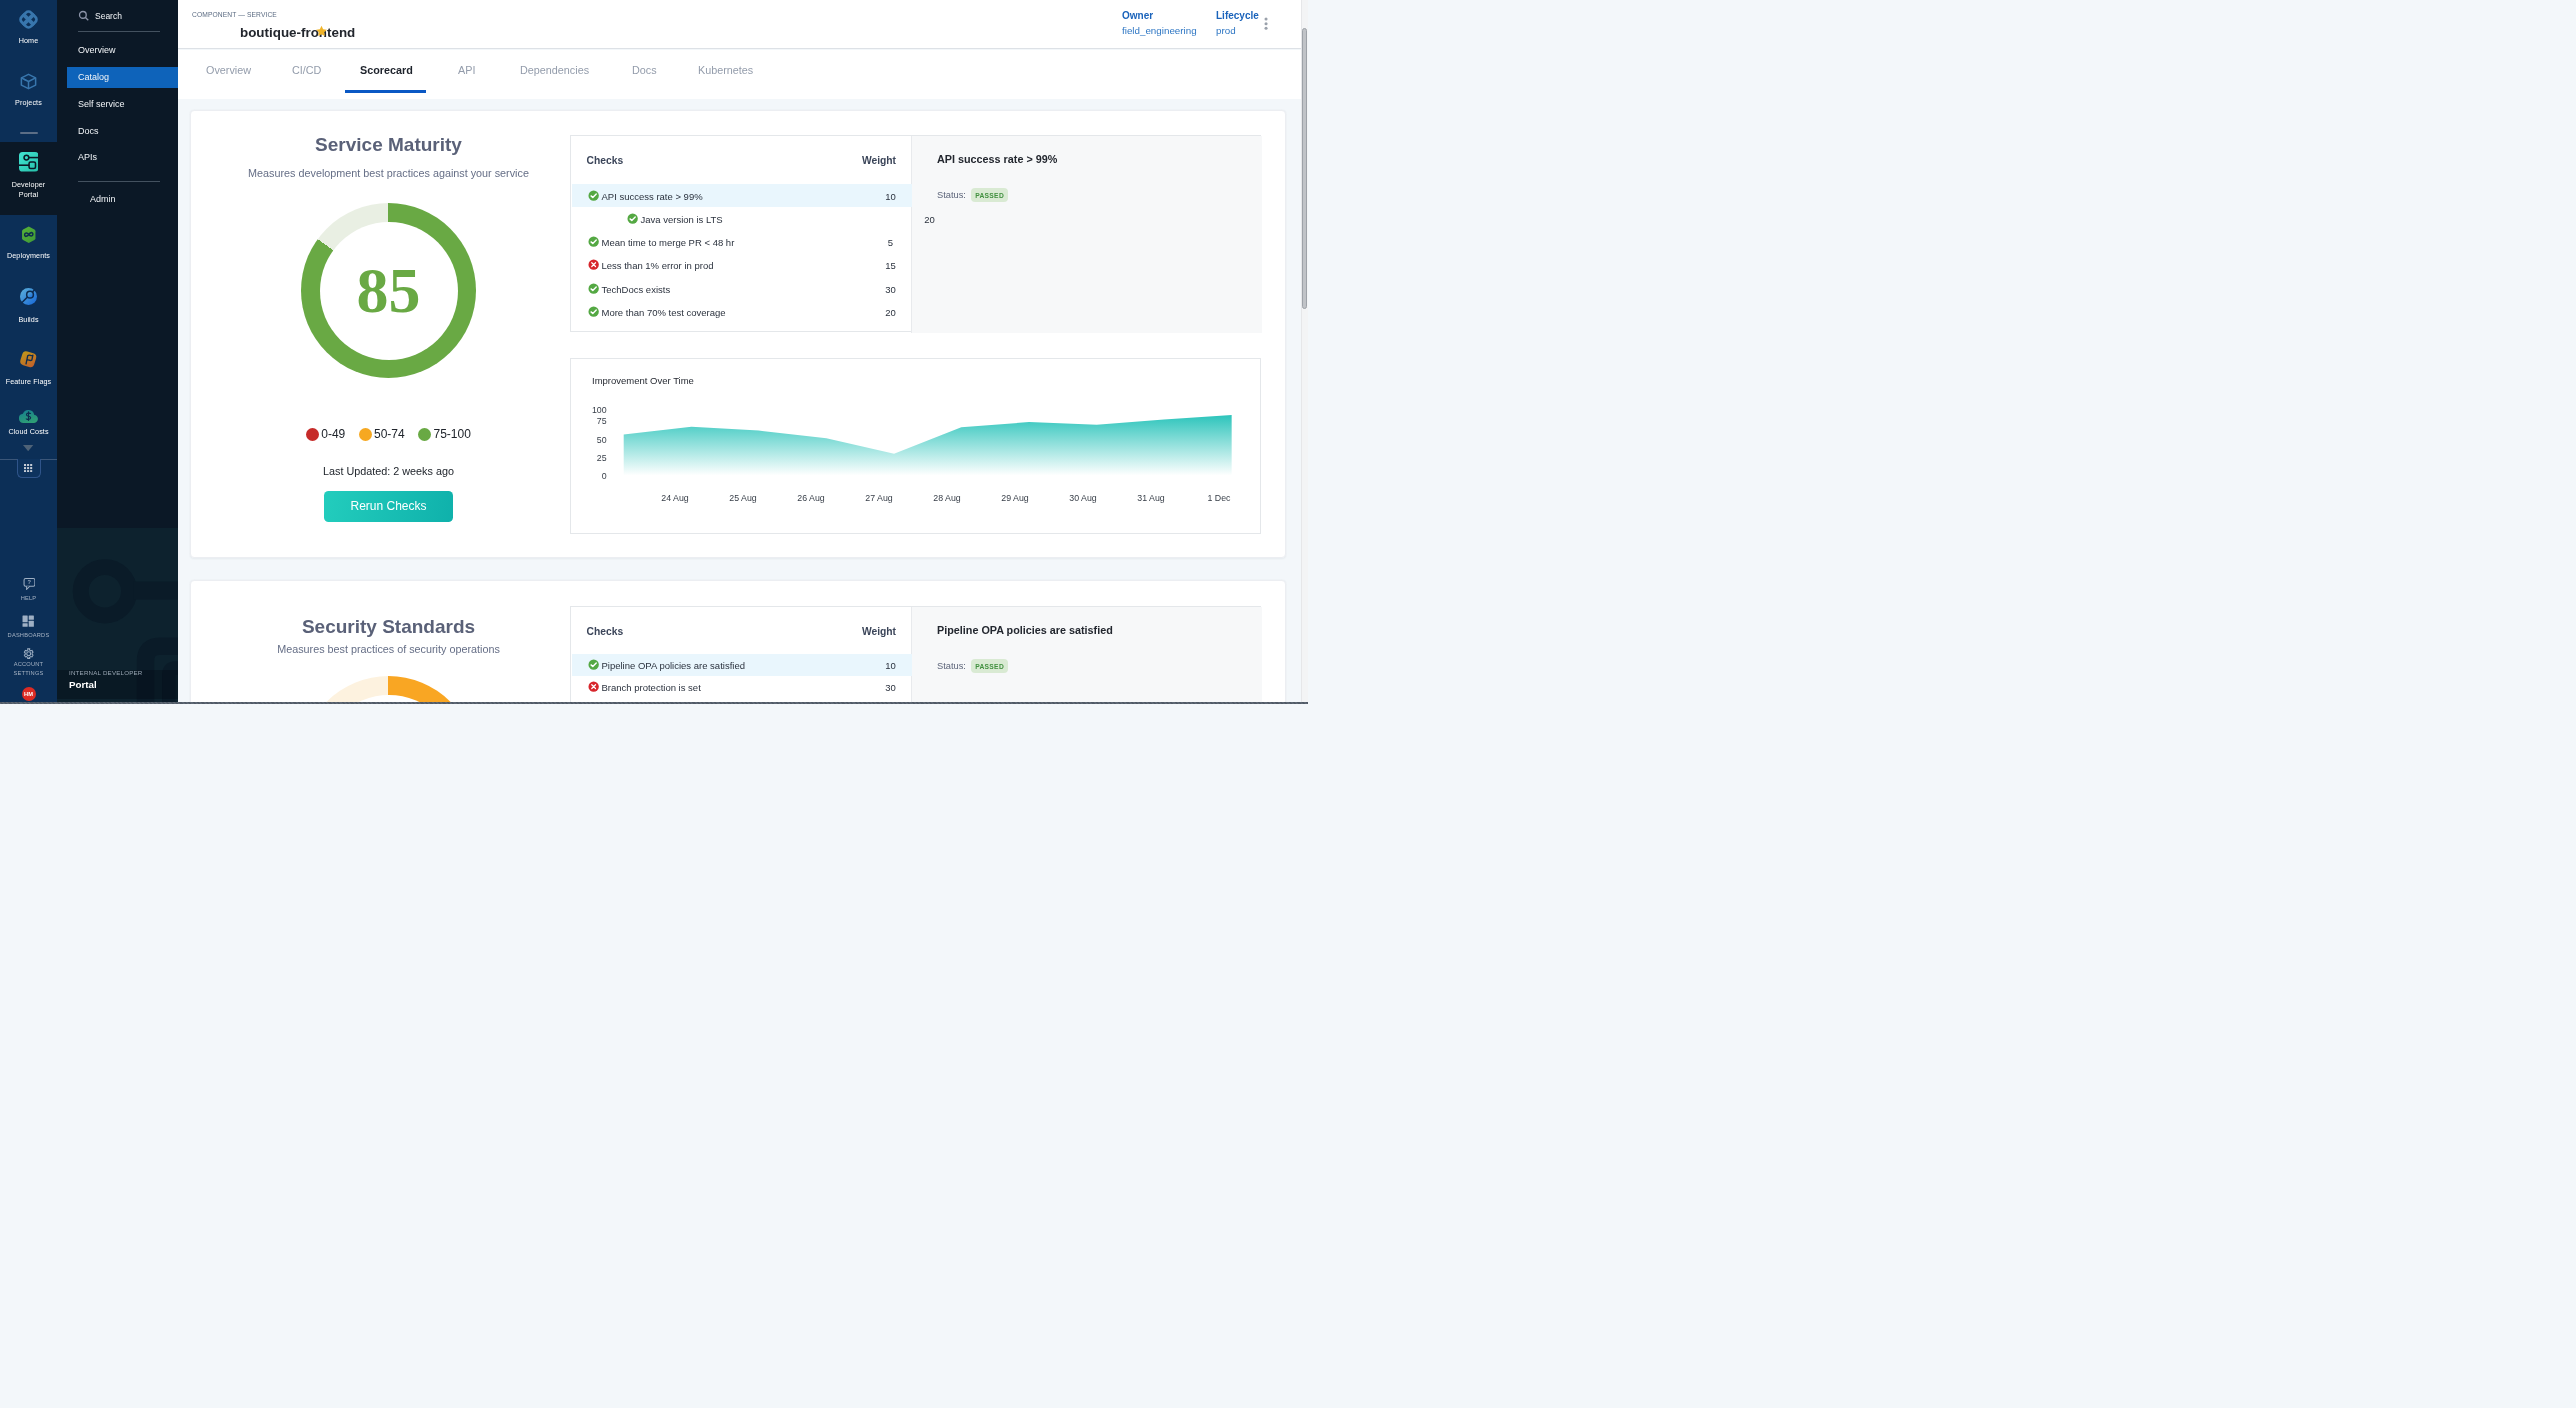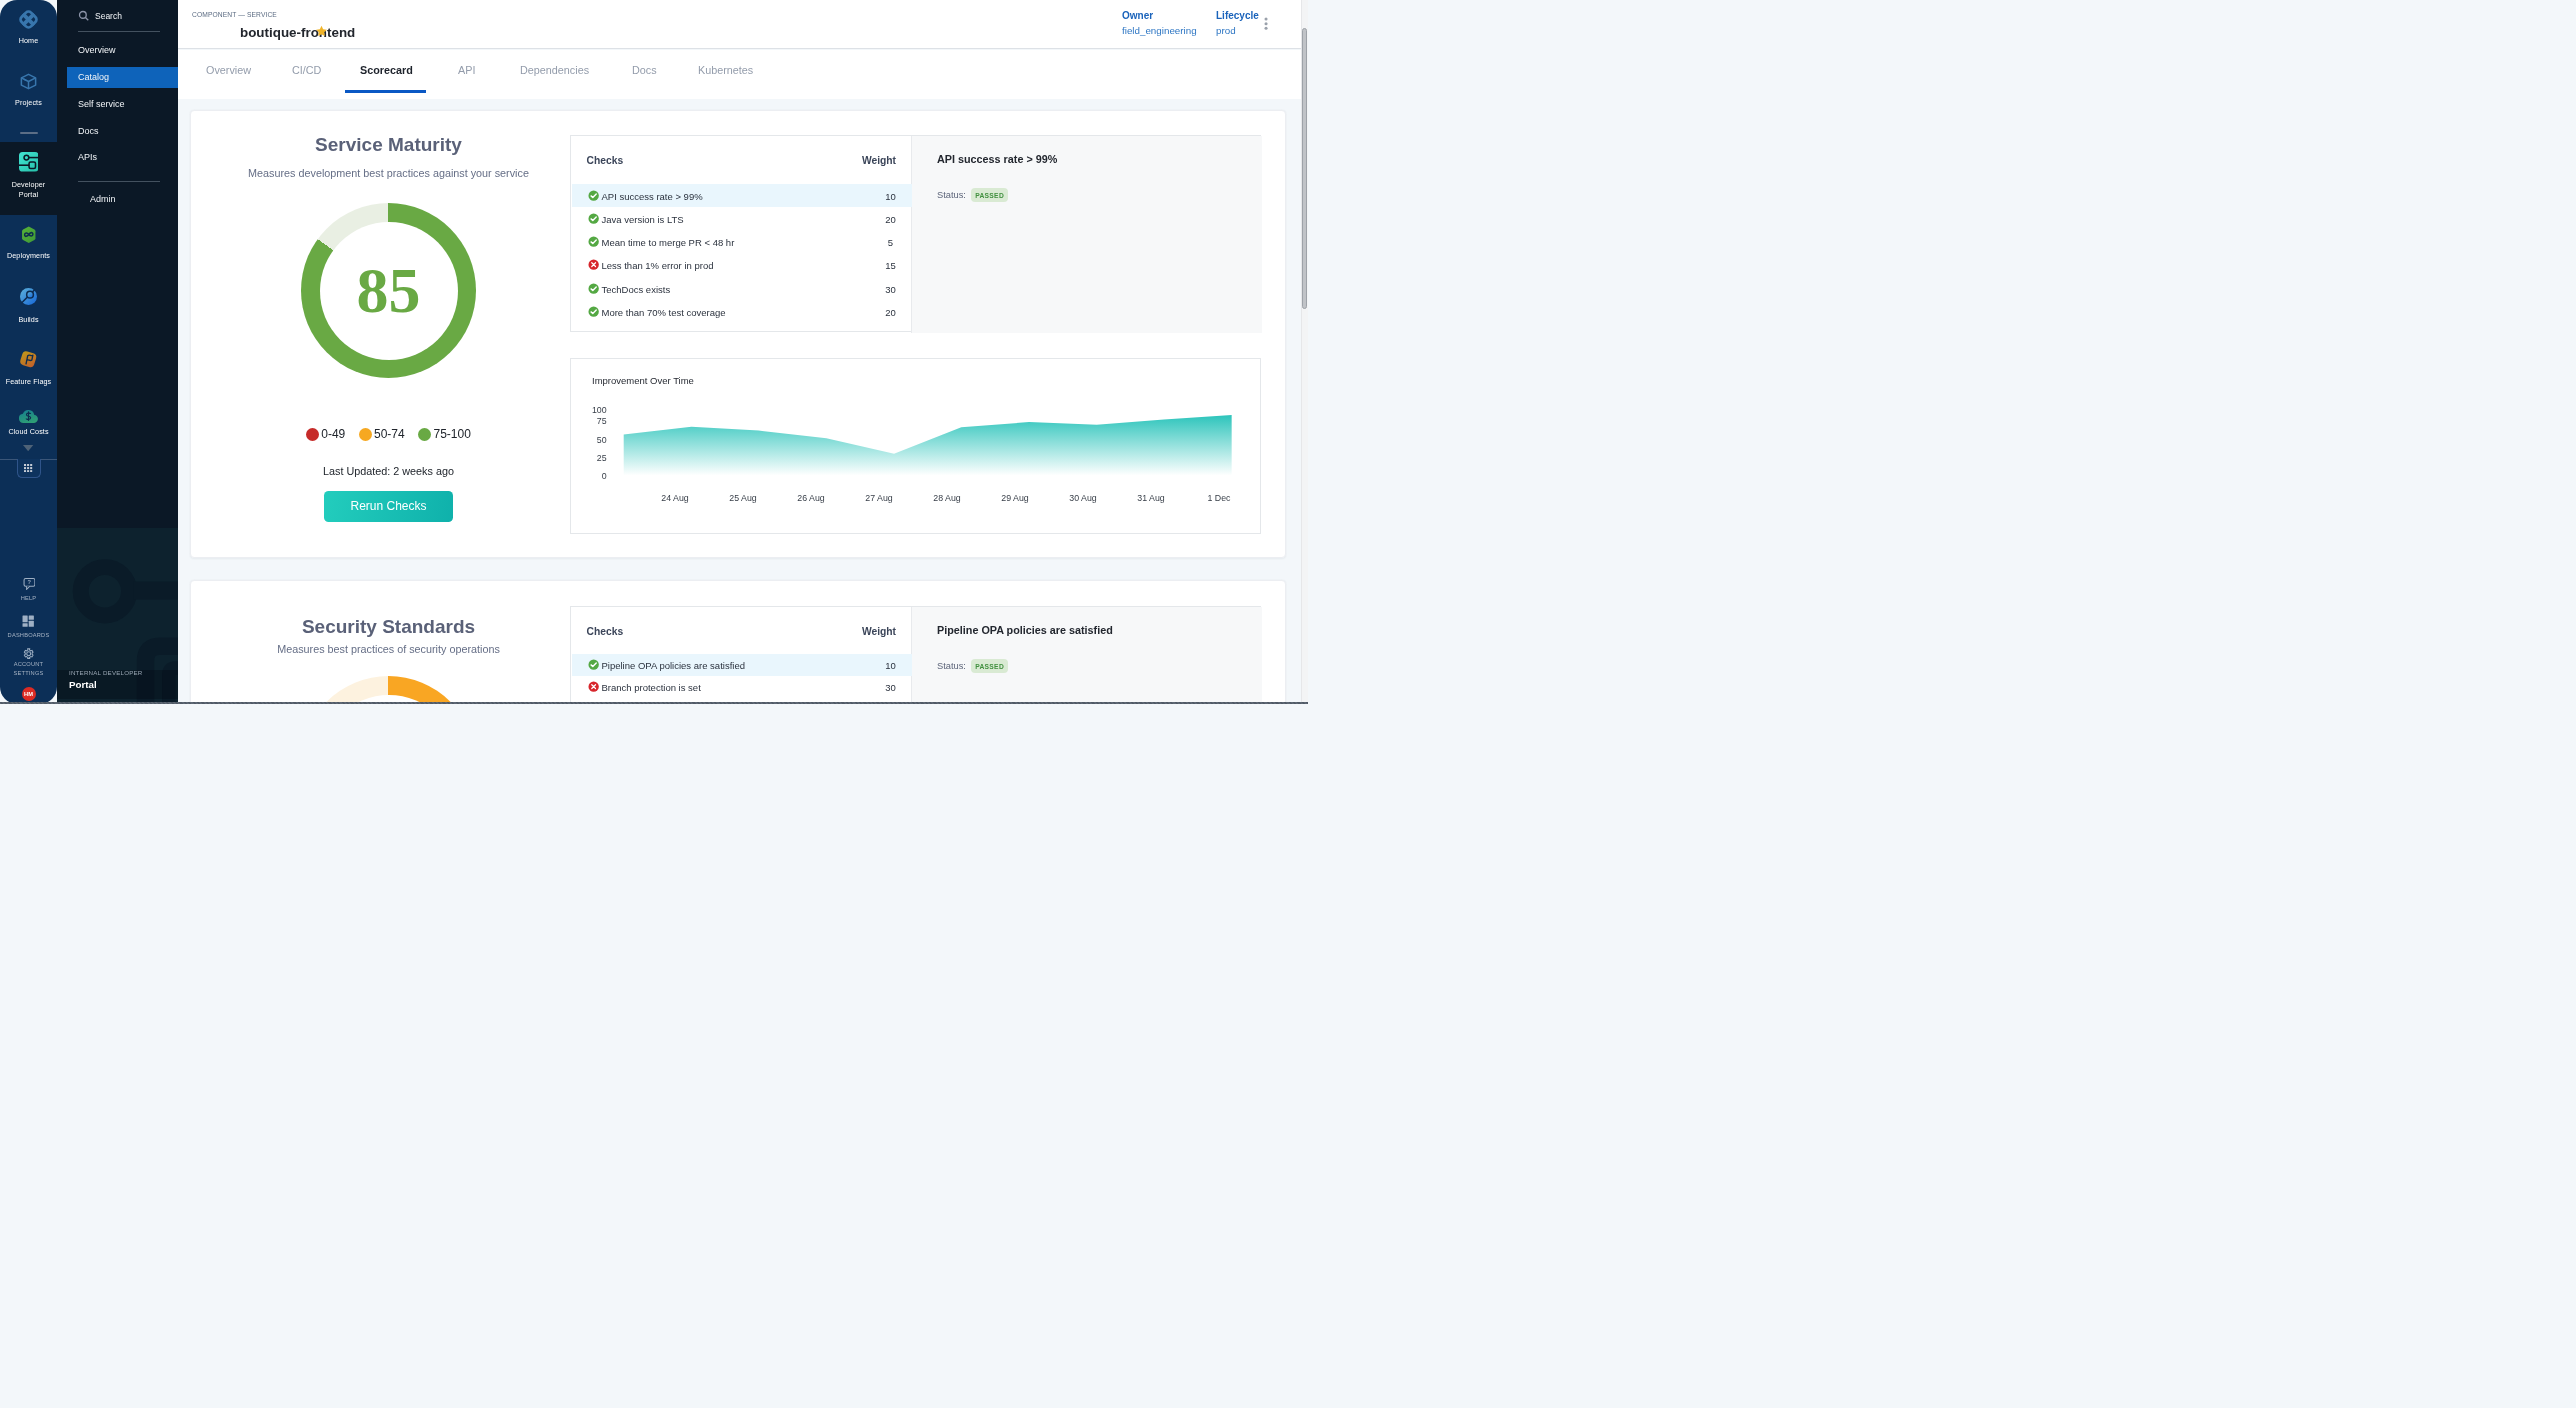--- a/index.html
+++ b/index.html
@@ -1,20 +1,20 @@
 <!DOCTYPE html>
 <html style="font-size:8.2px"><head>
 <meta charset="utf-8">
 <style>
   * { margin:0; padding:0; box-sizing:border-box; }
   html,body { width:1308px; height:704px; overflow:hidden; }
   body { font-family:"Liberation Sans", sans-serif; position:relative; background:#f3f7fa; }
 
   
-  #rail { position:absolute; left:0; top:0; width:57px; height:704px; background:#0c2f57;border-radius:17px; }
+  #rail { position:absolute; left:0; top:0; width:57px; height:704px; background:#0c2f57; }
   #rail .item { position:absolute; width:57px; text-align:center; }
   #rail .lbl { color:#ffffff; font-size:7.2px; line-height:8.8px; letter-spacing:0.1px; }
   #rail .lbl2 { color:#a5b2c3; font-size:5.7px; line-height:7.2px; letter-spacing:0.2px; }
   #railDark { position:absolute; left:0; top:142px; width:57px; height:73px; background:#0b1826; }
   #railDivider { position:absolute; left:19.6px; top:132px; width:18px; height:1.5px; border-radius:1px; background:#5c6e86; }
 
   
   #subnav { position:absolute; left:57px; top:0; width:121px; height:704px; background:#0b1826; overflow:hidden; }
   #subnav .navitem { position:absolute; left:21px; color:#f2f5f8; font-size:9px; }
   .navdivider { position:absolute; left:21px; width:82px; height:0.5px; background:rgba(160,175,190,0.38); }
@@ -98,21 +98,21 @@
         <div style="position:absolute;left:15.5px;top:18.5px;font-size:10.3px;font-weight:bold;color:#3b4559;">Checks</div>
         <div style="position:absolute;left:290px;top:18.5px;width:36px;text-align:center;font-size:10.3px;font-weight:bold;color:#3b4559;">Weight</div>
         <div class="checkrow" style="top:48px;width:340px;background:#e9f6fd;">
           <svg class="cicon" width="11.3" height="11.3" viewBox="0 0 24 24">
             <circle cx="12" cy="12" r="11" fill="#54a843"></circle>
             <path d="M6.5 12.5 L10.2 16 L17.5 8.5" fill="none" stroke="#fff" stroke-width="3" stroke-linecap="round" stroke-linejoin="round"></path>
           </svg>
           <span class="rowtxt">API success rate &gt; 99%</span>
           <span class="roww">10</span>
         </div>
-        <div class="checkrow" style="top:71px;width:340px;">
+        <div class="checkrow" style="top:71px;width:340px;margin-left:39px;">
           <svg class="cicon" width="11.3" height="11.3" viewBox="0 0 24 24">
             <circle cx="12" cy="12" r="11" fill="#54a843"></circle>
             <path d="M6.5 12.5 L10.2 16 L17.5 8.5" fill="none" stroke="#fff" stroke-width="3" stroke-linecap="round" stroke-linejoin="round"></path>
           </svg>
           <span class="rowtxt">Java version is LTS</span>
           <span class="roww">20</span>
         </div>
         <div class="checkrow" style="top:94px;width:340px;">
           <svg class="cicon" width="11.3" height="11.3" viewBox="0 0 24 24">
             <circle cx="12" cy="12" r="11" fill="#54a843"></circle>

